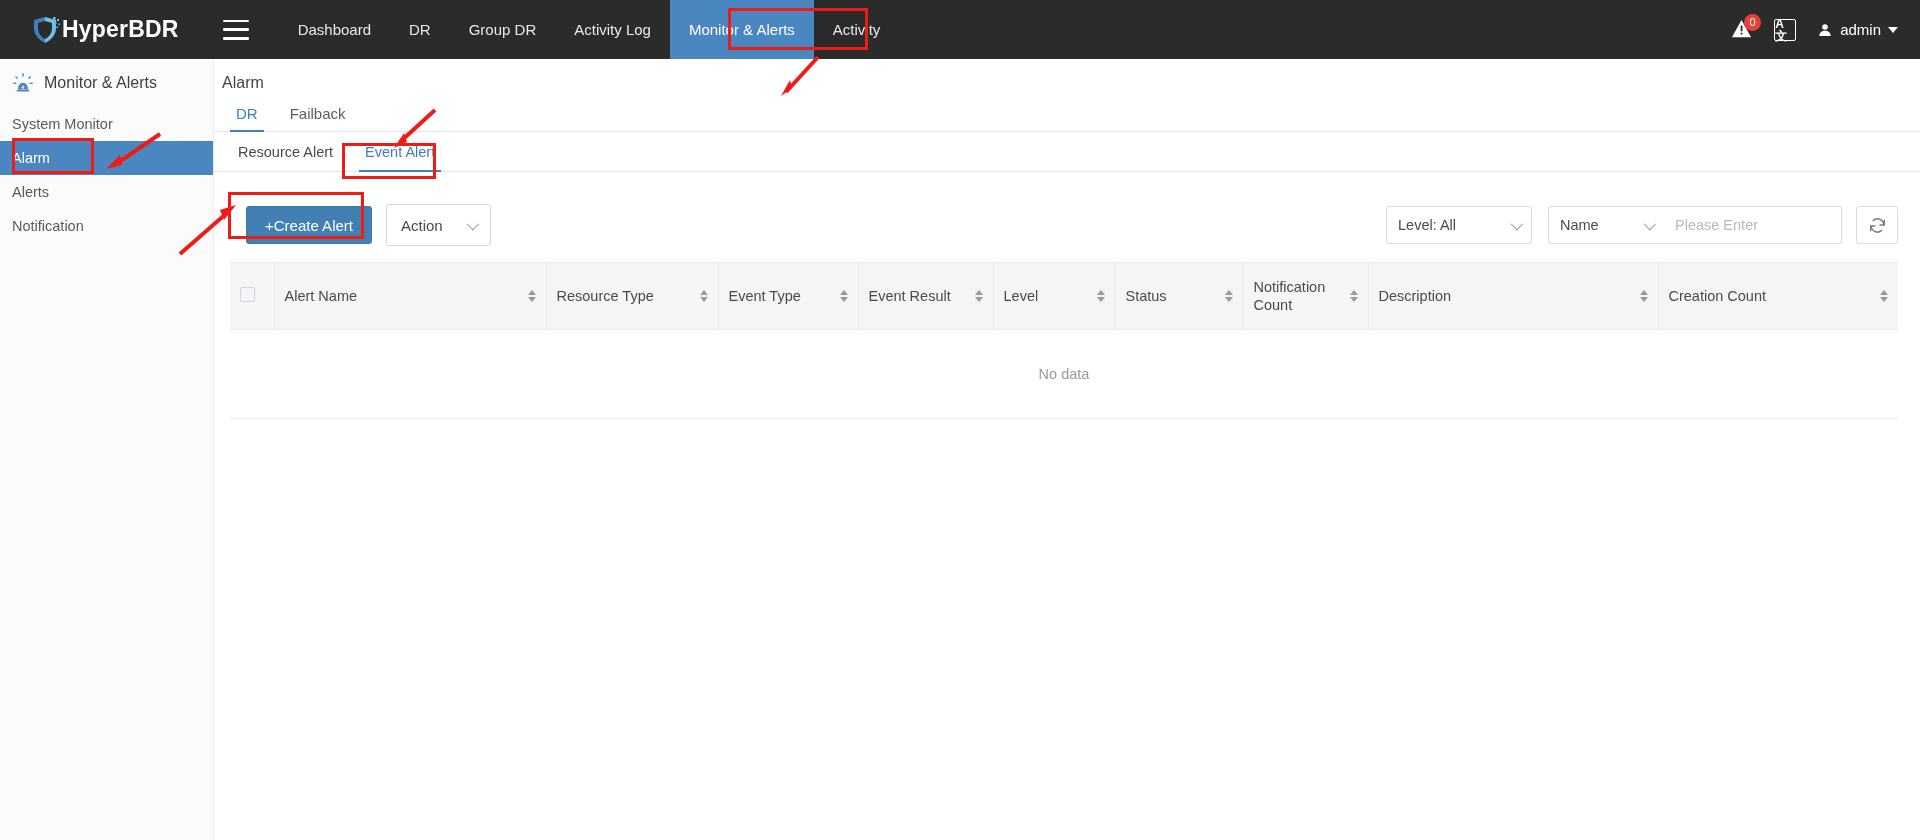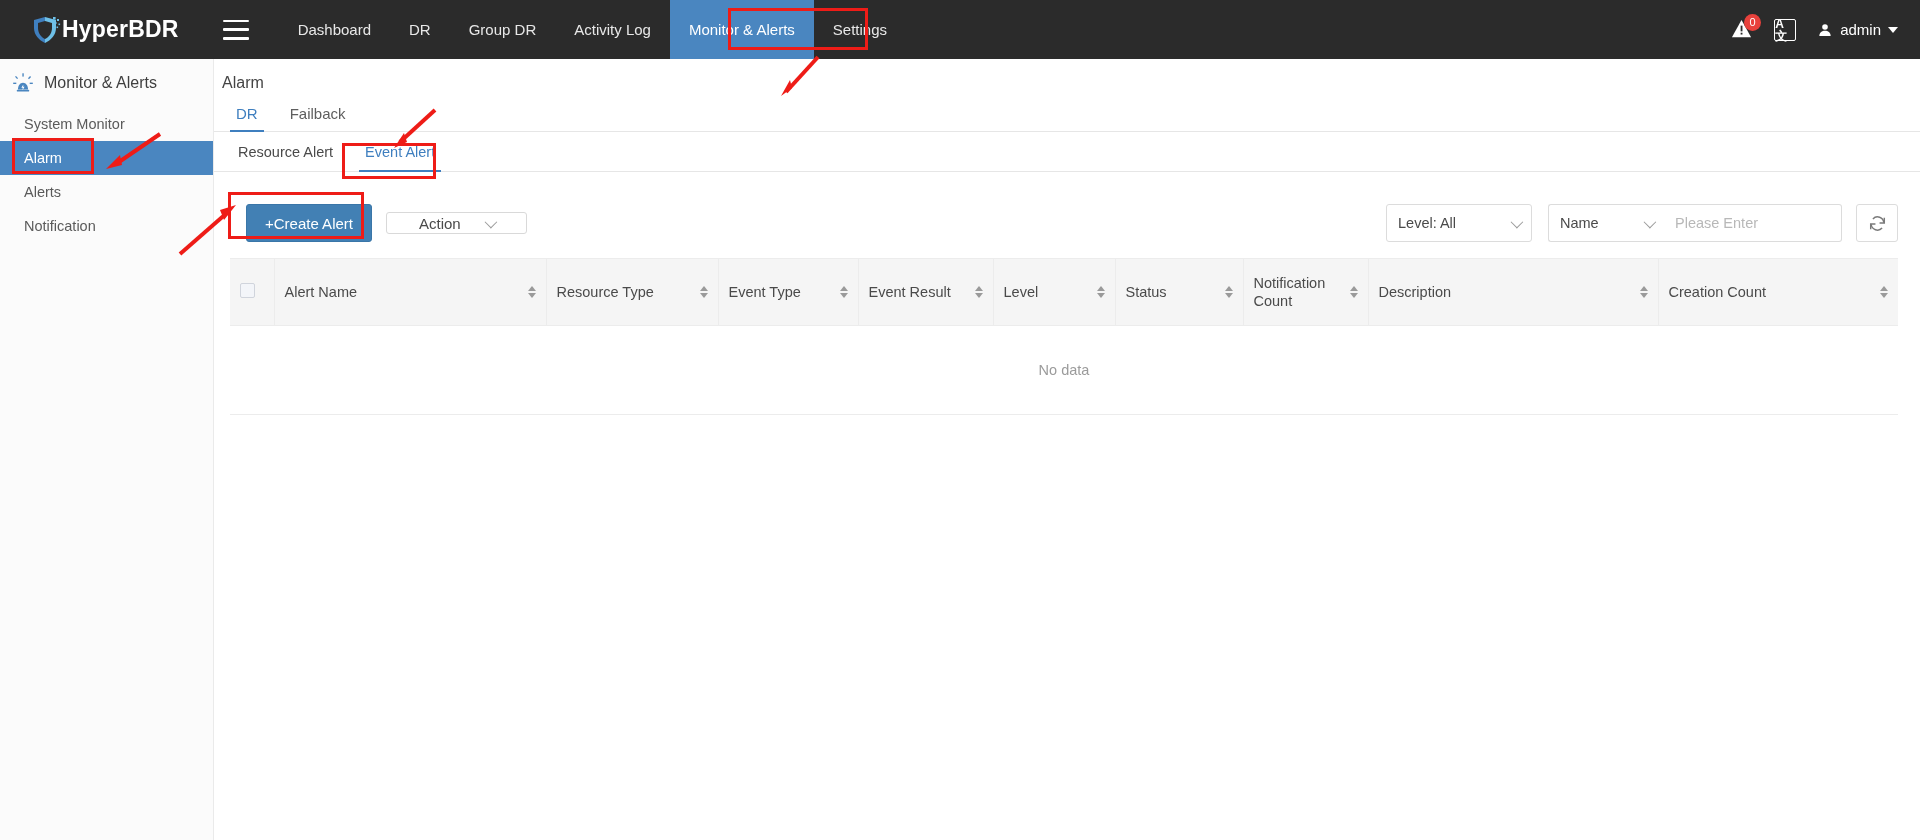--- a/index.html
+++ b/index.html
@@ -73,21 +73,21 @@
     position: absolute; top: 59px; left: 0;
     width: 214px; height: 781px; background: #fbfbfb;
     border-right: 1px solid #eaeaea;
   }
   .sb-head {
     display: flex; align-items: center; gap: 10px;
     padding: 13px 0 13px 12px; font-size: 16px; color: #3f3f3f;
   }
   .sb-item {
     height: 34px; display: flex; align-items: center;
-    padding-left: 24px; font-size: 14.5px; color: #5a5a5a;
+    padding-left: 12px; font-size: 14.5px; color: #5a5a5a;
     cursor: pointer;
   }
   .sb-item.active { background: #4a86c0; color: #ffffff; }
 
   
   .main {
     position: absolute; top: 59px; left: 214px;
     width: 1706px; height: 781px; background: #ffffff;
   }
   .page-title {
@@ -133,21 +133,21 @@
   .toolbar {
     display: flex; align-items: center;
     padding: 16px 0 16px 16px;
   }
   .btn-primary {
     background: #4280b4; color: #ffffff; border: 1px solid #3a76a8;
     font-size: 15px; height: 38px; padding: 0 18px; border-radius: 3px;
     cursor: pointer; font-family: inherit;
   }
   .btn-dropdown {
-    margin-left: 14px; height: 22px; padding: 0 32px;
+    margin-left: 14px; height: 42px; padding: 0 14px;
     display: flex; align-items: center; gap: 24px;
     background: #ffffff; border: 1px solid #d9d9d9; border-radius: 3px;
     font-size: 15px; color: #4a4a4a; cursor: pointer;
   }
   .chev {
     width: 9px; height: 9px; border-right: 1.6px solid #9a9a9a;
     border-bottom: 1.6px solid #9a9a9a; transform: rotate(45deg) translateY(-2px);
   }
   .filters { margin-left: auto; display: flex; align-items: center; }
   .select-box {
@@ -227,21 +227,21 @@
     <i></i>
     <i></i>
   </div>
 
   <div class="nav-items">
     <div class="nav-item">Dashboard</div>
     <div class="nav-item">DR</div>
     <div class="nav-item">Group DR</div>
     <div class="nav-item">Activity Log</div>
     <div class="nav-item active" id="nav-monitor">Monitor &amp; Alerts</div>
-    <div class="nav-item">Settings</div>
+    <div class="nav-item">Activity</div>
   </div>
 
   <div class="topbar-right">
     <div class="bell-wrap">
       <svg width="23" height="23" viewBox="0 0 24 24">
         <path d="M12 3 L22 21 L2 21 Z" fill="#ffffff"></path>
         <rect x="11.1" y="9" width="1.9" height="6" fill="#2b2b2b"></rect>
         <rect x="11.1" y="16.4" width="1.9" height="1.9" fill="#2b2b2b"></rect>
       </svg>
       <span class="badge">0</span>

